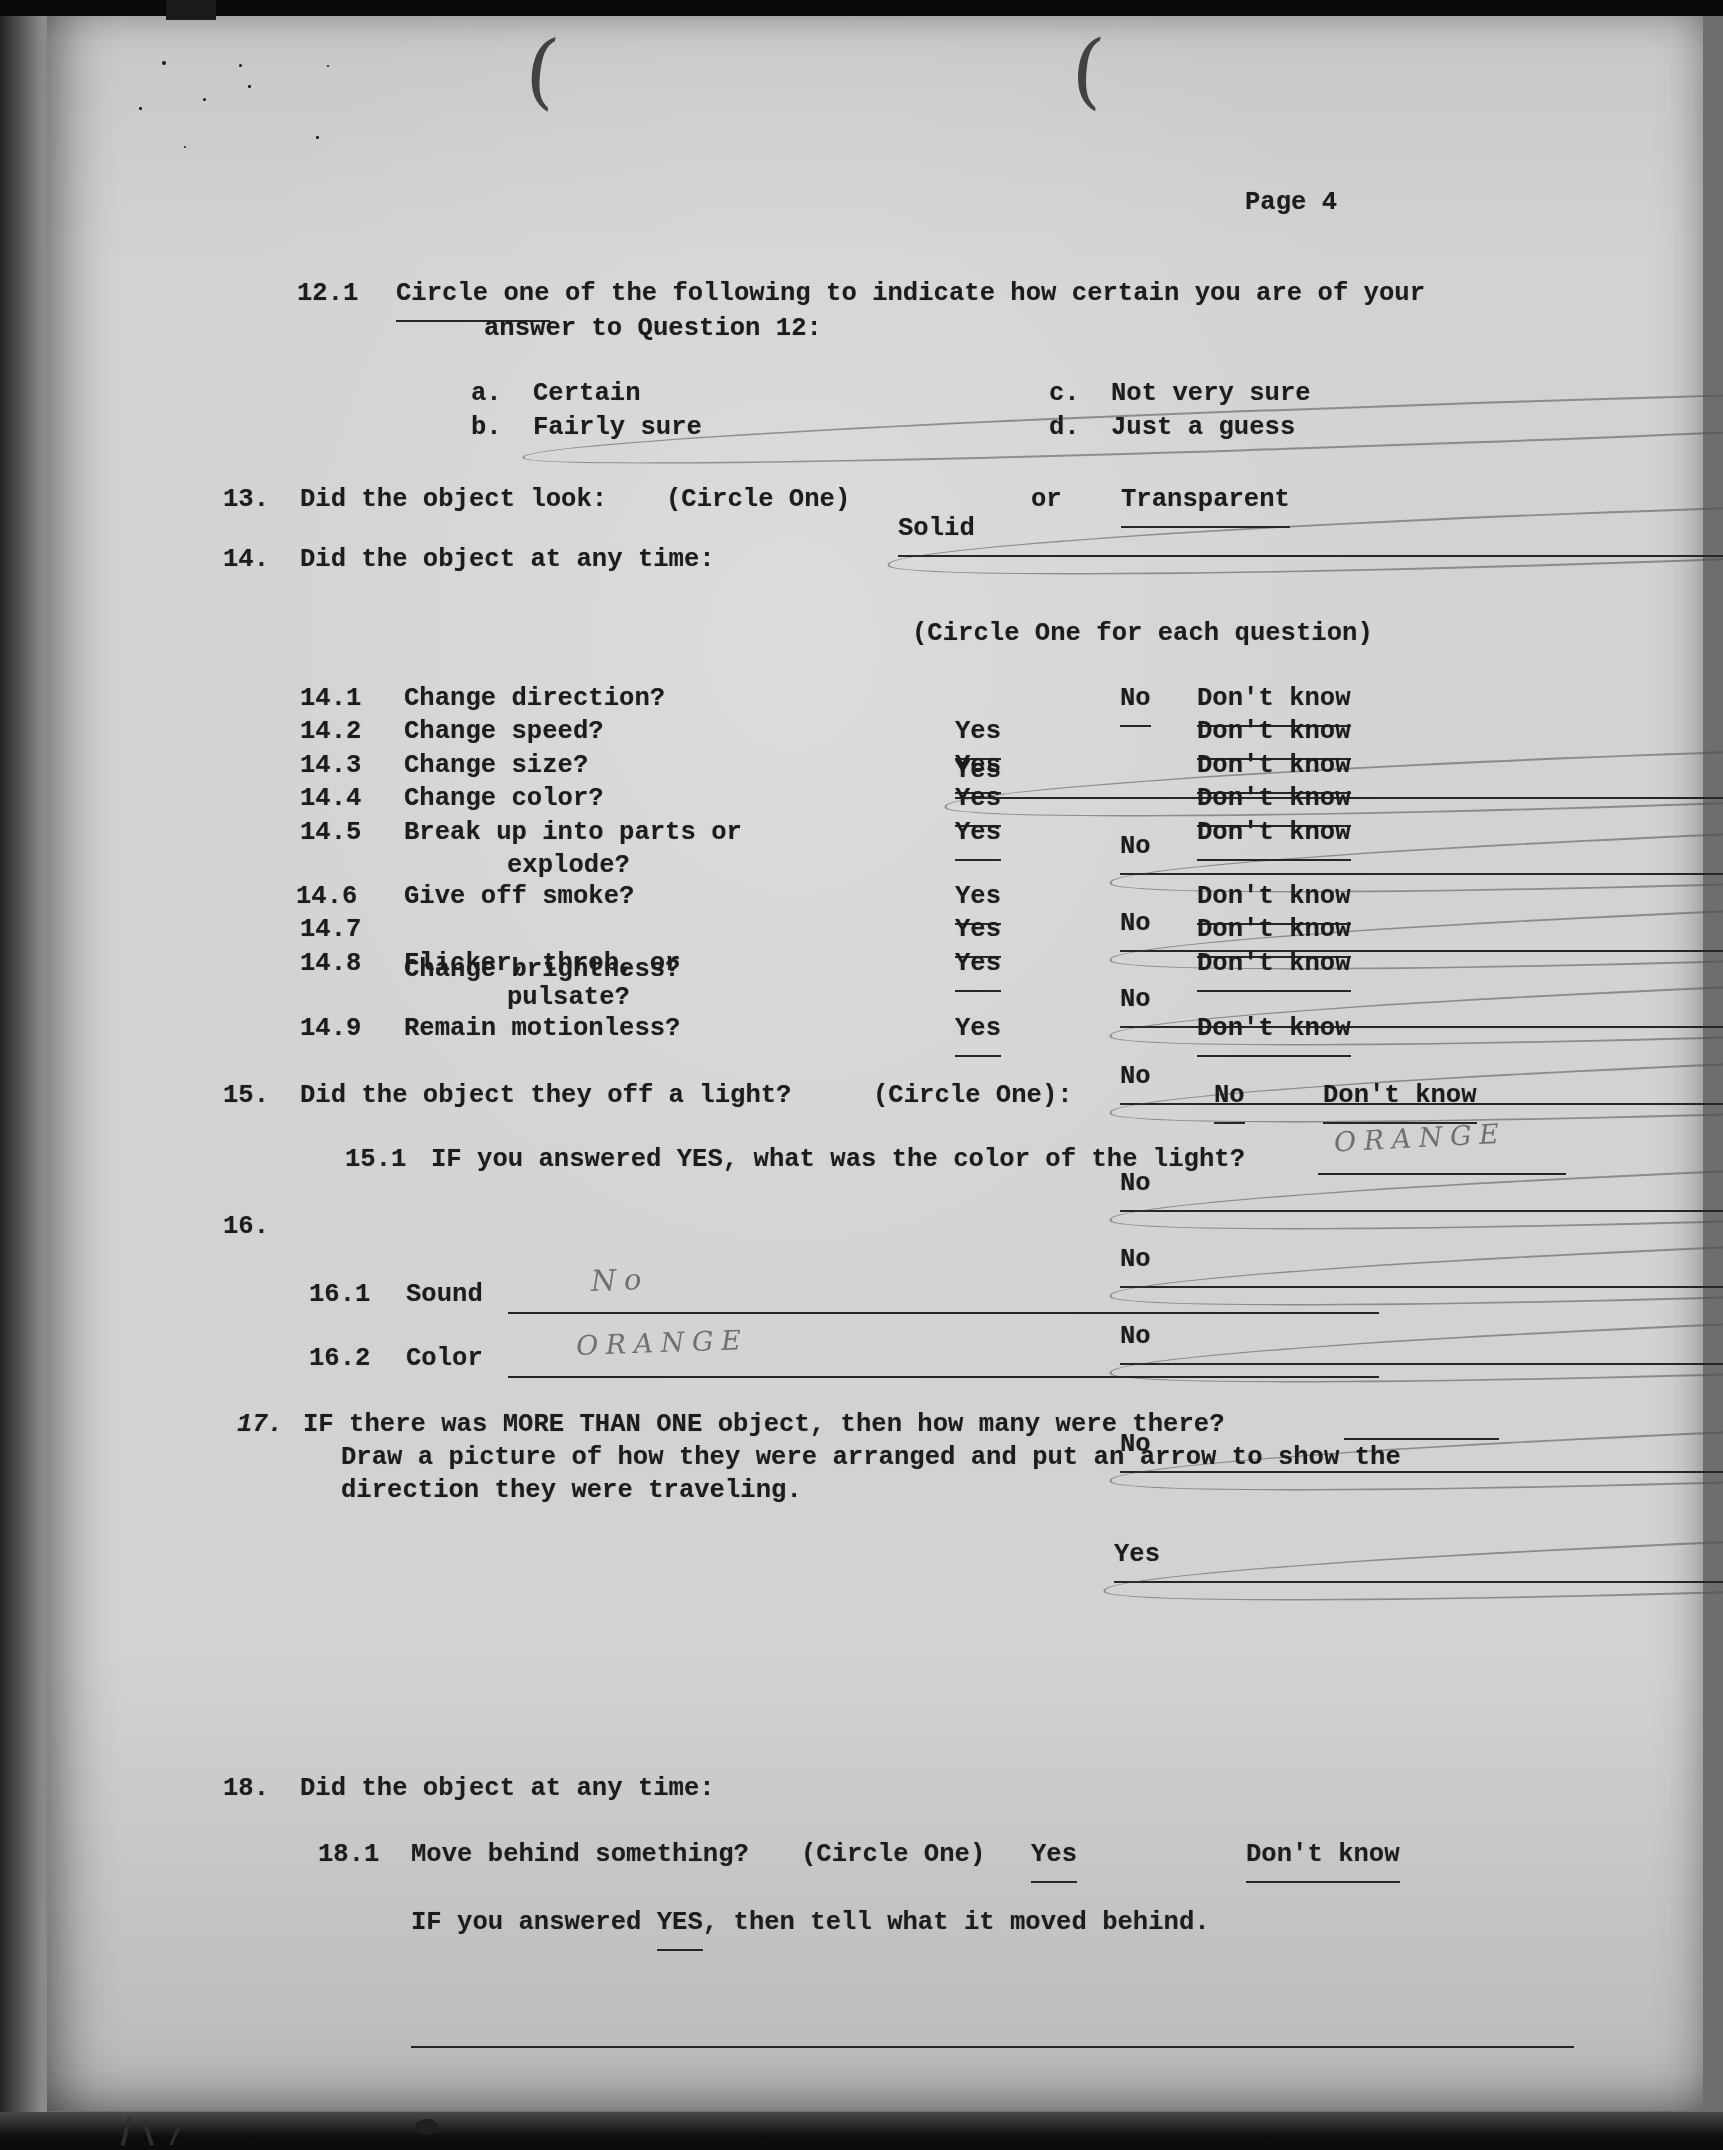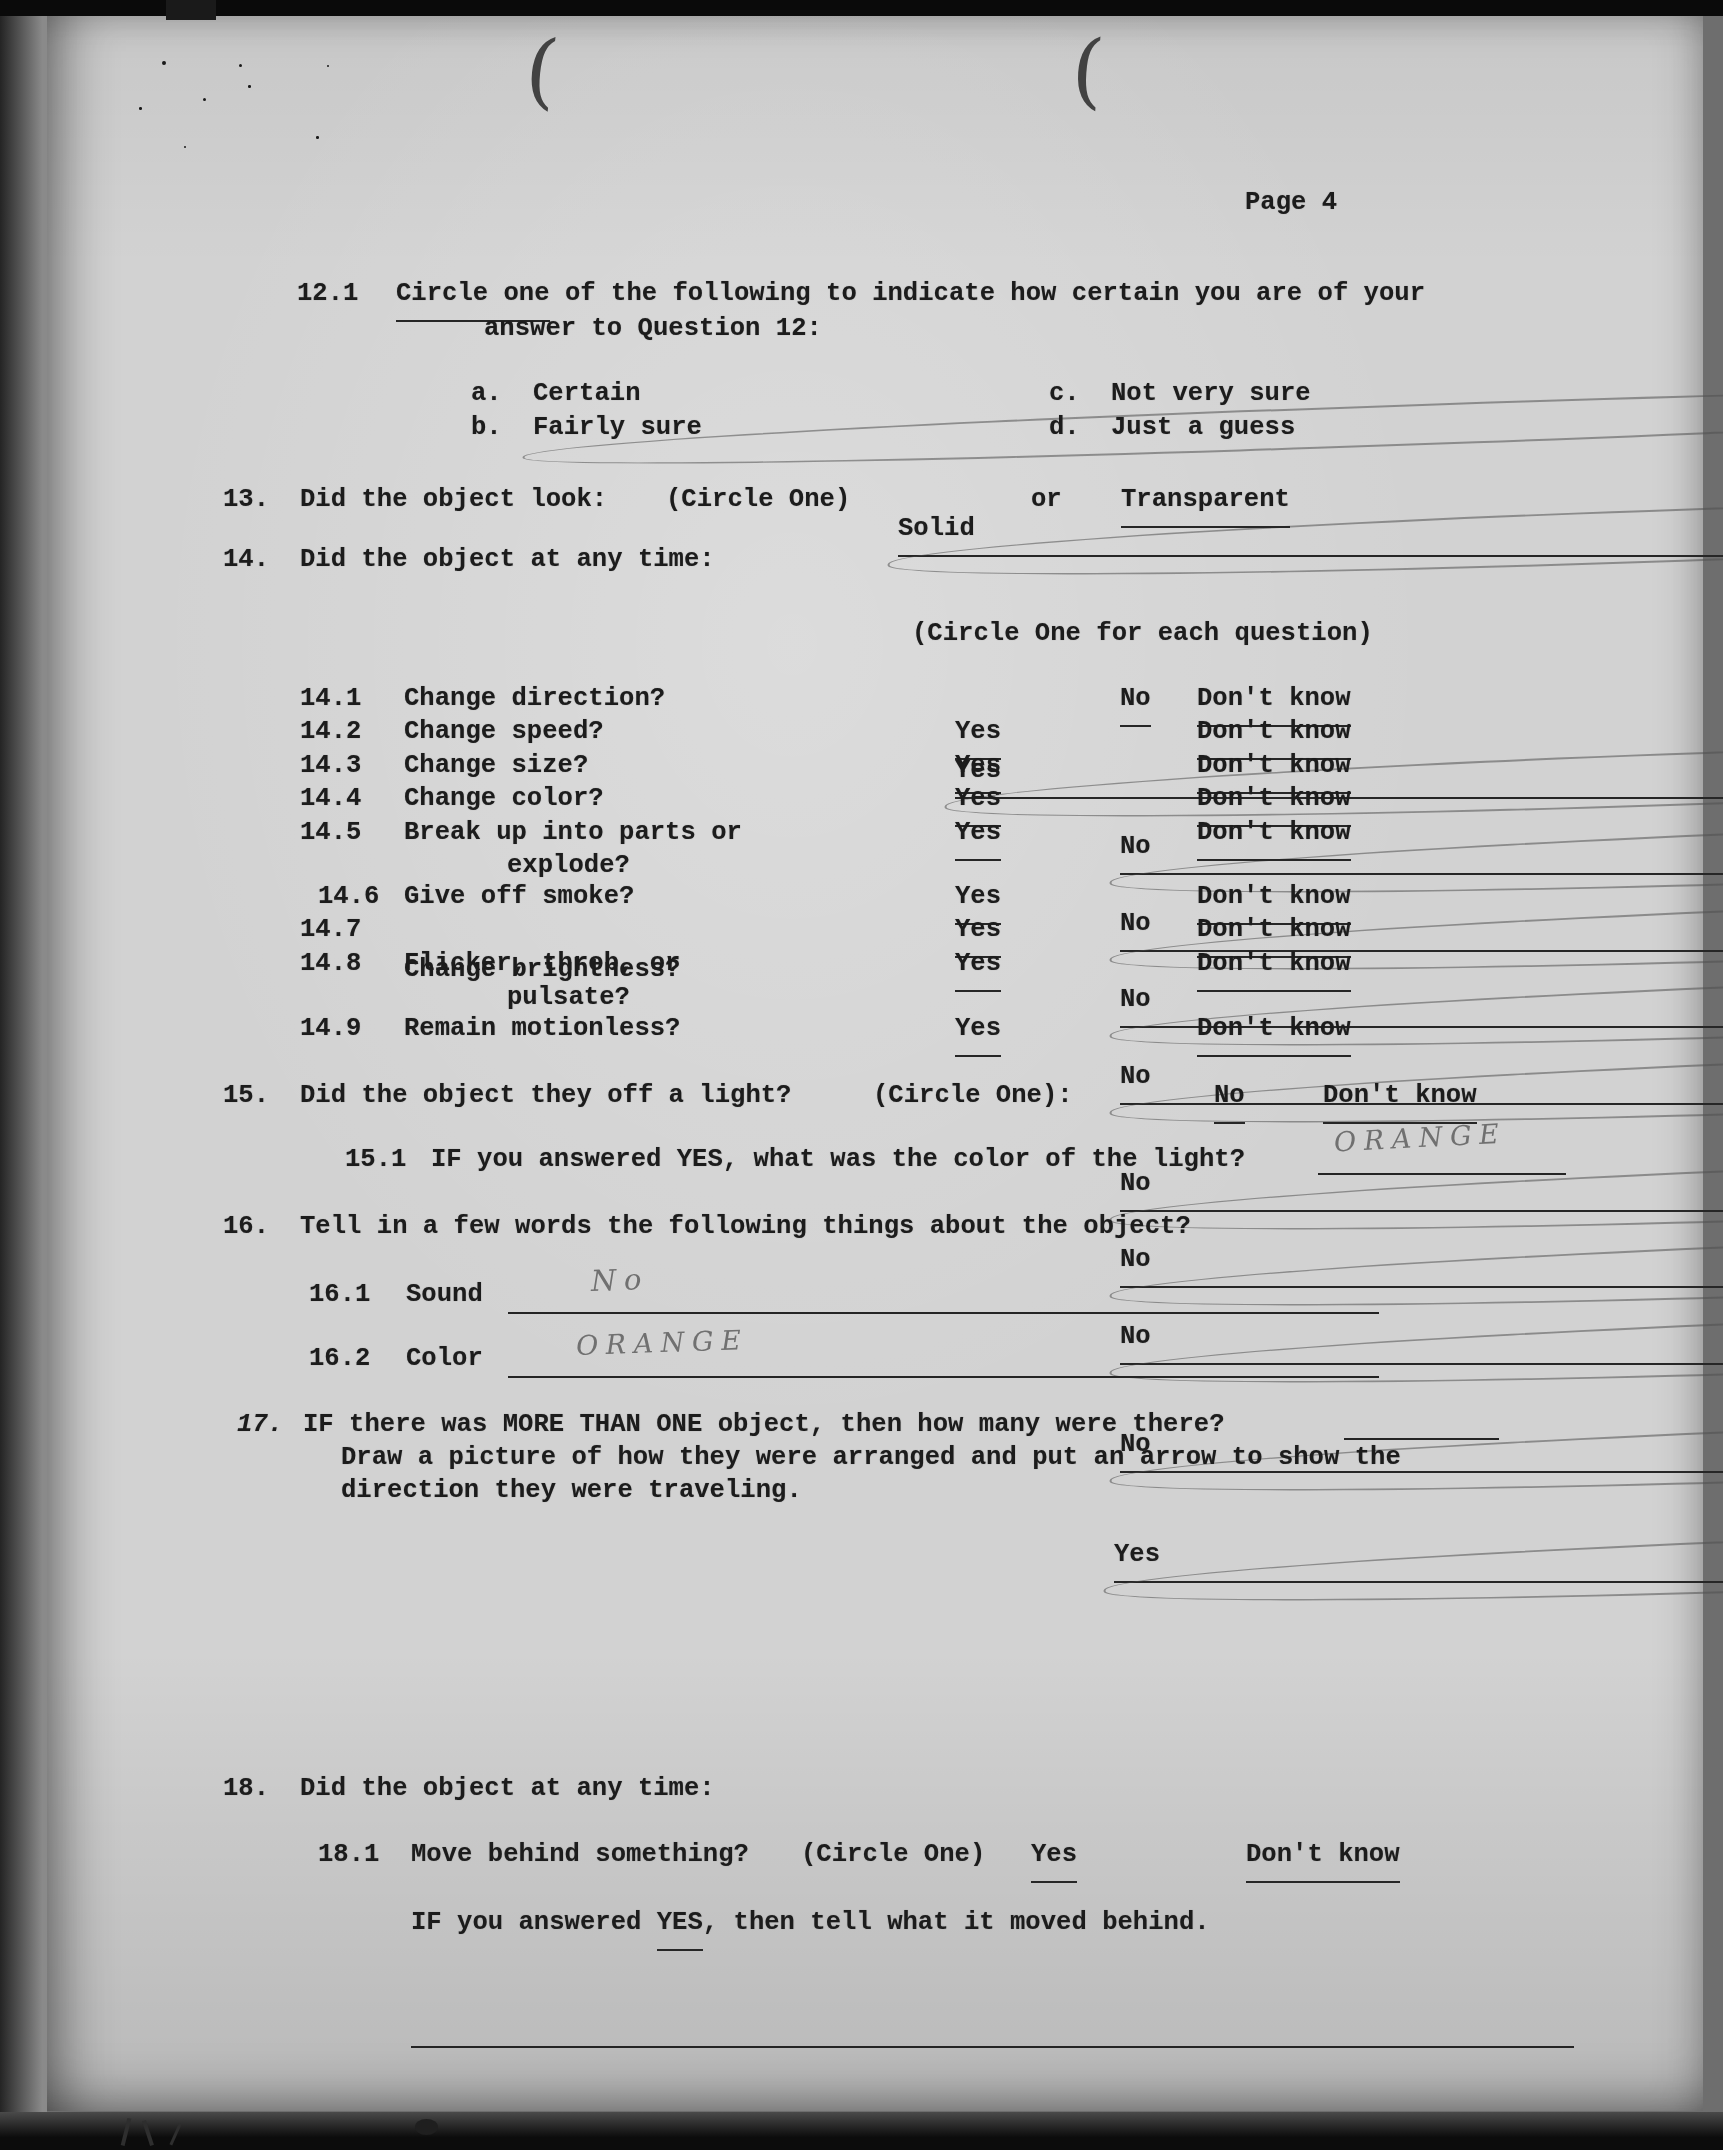--- a/index.html
+++ b/index.html
@@ -122,21 +122,21 @@
   <div class="t u circled" style="left:1120px;top:784px;">No</div>
   <div class="t u" style="left:1197px;top:784px;">Don't know</div>
 
   <div class="t" style="left:300px;top:818px;">14.5</div>
   <div class="t" style="left:404px;top:818px;">Break up into parts or</div>
   <div class="t" style="left:507px;top:851px;">explode?</div>
   <div class="t u" style="left:955px;top:818px;">Yes</div>
   <div class="t u circled" style="left:1120px;top:818px;">No</div>
   <div class="t u" style="left:1197px;top:818px;">Don't know</div>
 
-  <div class="t" style="left:318px;top:882px;">14.6</div>
+  <div class="t" style="left:296px;top:882px;">14.6</div>
   <div class="t" style="left:404px;top:882px;">Give off smoke?</div>
   <div class="t u" style="left:955px;top:882px;">Yes</div>
   <div class="t u circled" style="left:1120px;top:882px;">No</div>
   <div class="t u" style="left:1197px;top:882px;">Don't know</div>
 
   <div class="t" style="left:300px;top:915px;">14.7</div>
   <div class="t" style="left:404px;top:915px;margin-top:40px;">Change brightness?</div>
   <div class="t u" style="left:955px;top:915px;">Yes</div>
   <div class="t u circled" style="left:1120px;top:915px;">No</div>
   <div class="t u" style="left:1197px;top:915px;">Don't know</div>
@@ -160,21 +160,20 @@
   <div class="t u circled" style="left:1114px;top:1081px;">Yes</div>
   <div class="t u" style="left:1214px;top:1081px;">No</div>
   <div class="t u" style="left:1323px;top:1081px;">Don't know</div>
 
   <div class="t" style="left:345px;top:1145px;">15.1</div>
   <div class="t" style="left:431px;top:1145px;">IF you answered YES, what was the color of the light?</div>
   <div class="blank" style="left:1318px;top:1143px;width:248px;height:32px;"></div>
   <div class="hand" style="left:1334px;top:1122px;font-size:27px;transform:rotate(-3deg);">ORANGE</div>
 
   <div class="t" style="left:223px;top:1212px;">16.</div>
-  <div class="t" style="left:300px;top:1212px;">Tell in a few words the following things about the object?</div>
 
   <div class="t" style="left:309px;top:1280px;">16.1</div>
   <div class="t" style="left:406px;top:1280px;">Sound</div>
   <div class="blank" style="left:508px;top:1280px;width:871px;height:34px;"></div>
   <div class="hand" style="left:591px;top:1263px;font-size:29px;transform:rotate(-2deg);">No</div>
 
   <div class="t" style="left:309px;top:1344px;">16.2</div>
   <div class="t" style="left:406px;top:1344px;">Color</div>
   <div class="blank" style="left:508px;top:1344px;width:871px;height:34px;"></div>
   <div class="hand" style="left:576px;top:1327px;font-size:27px;transform:rotate(-2deg);">ORANGE</div>

